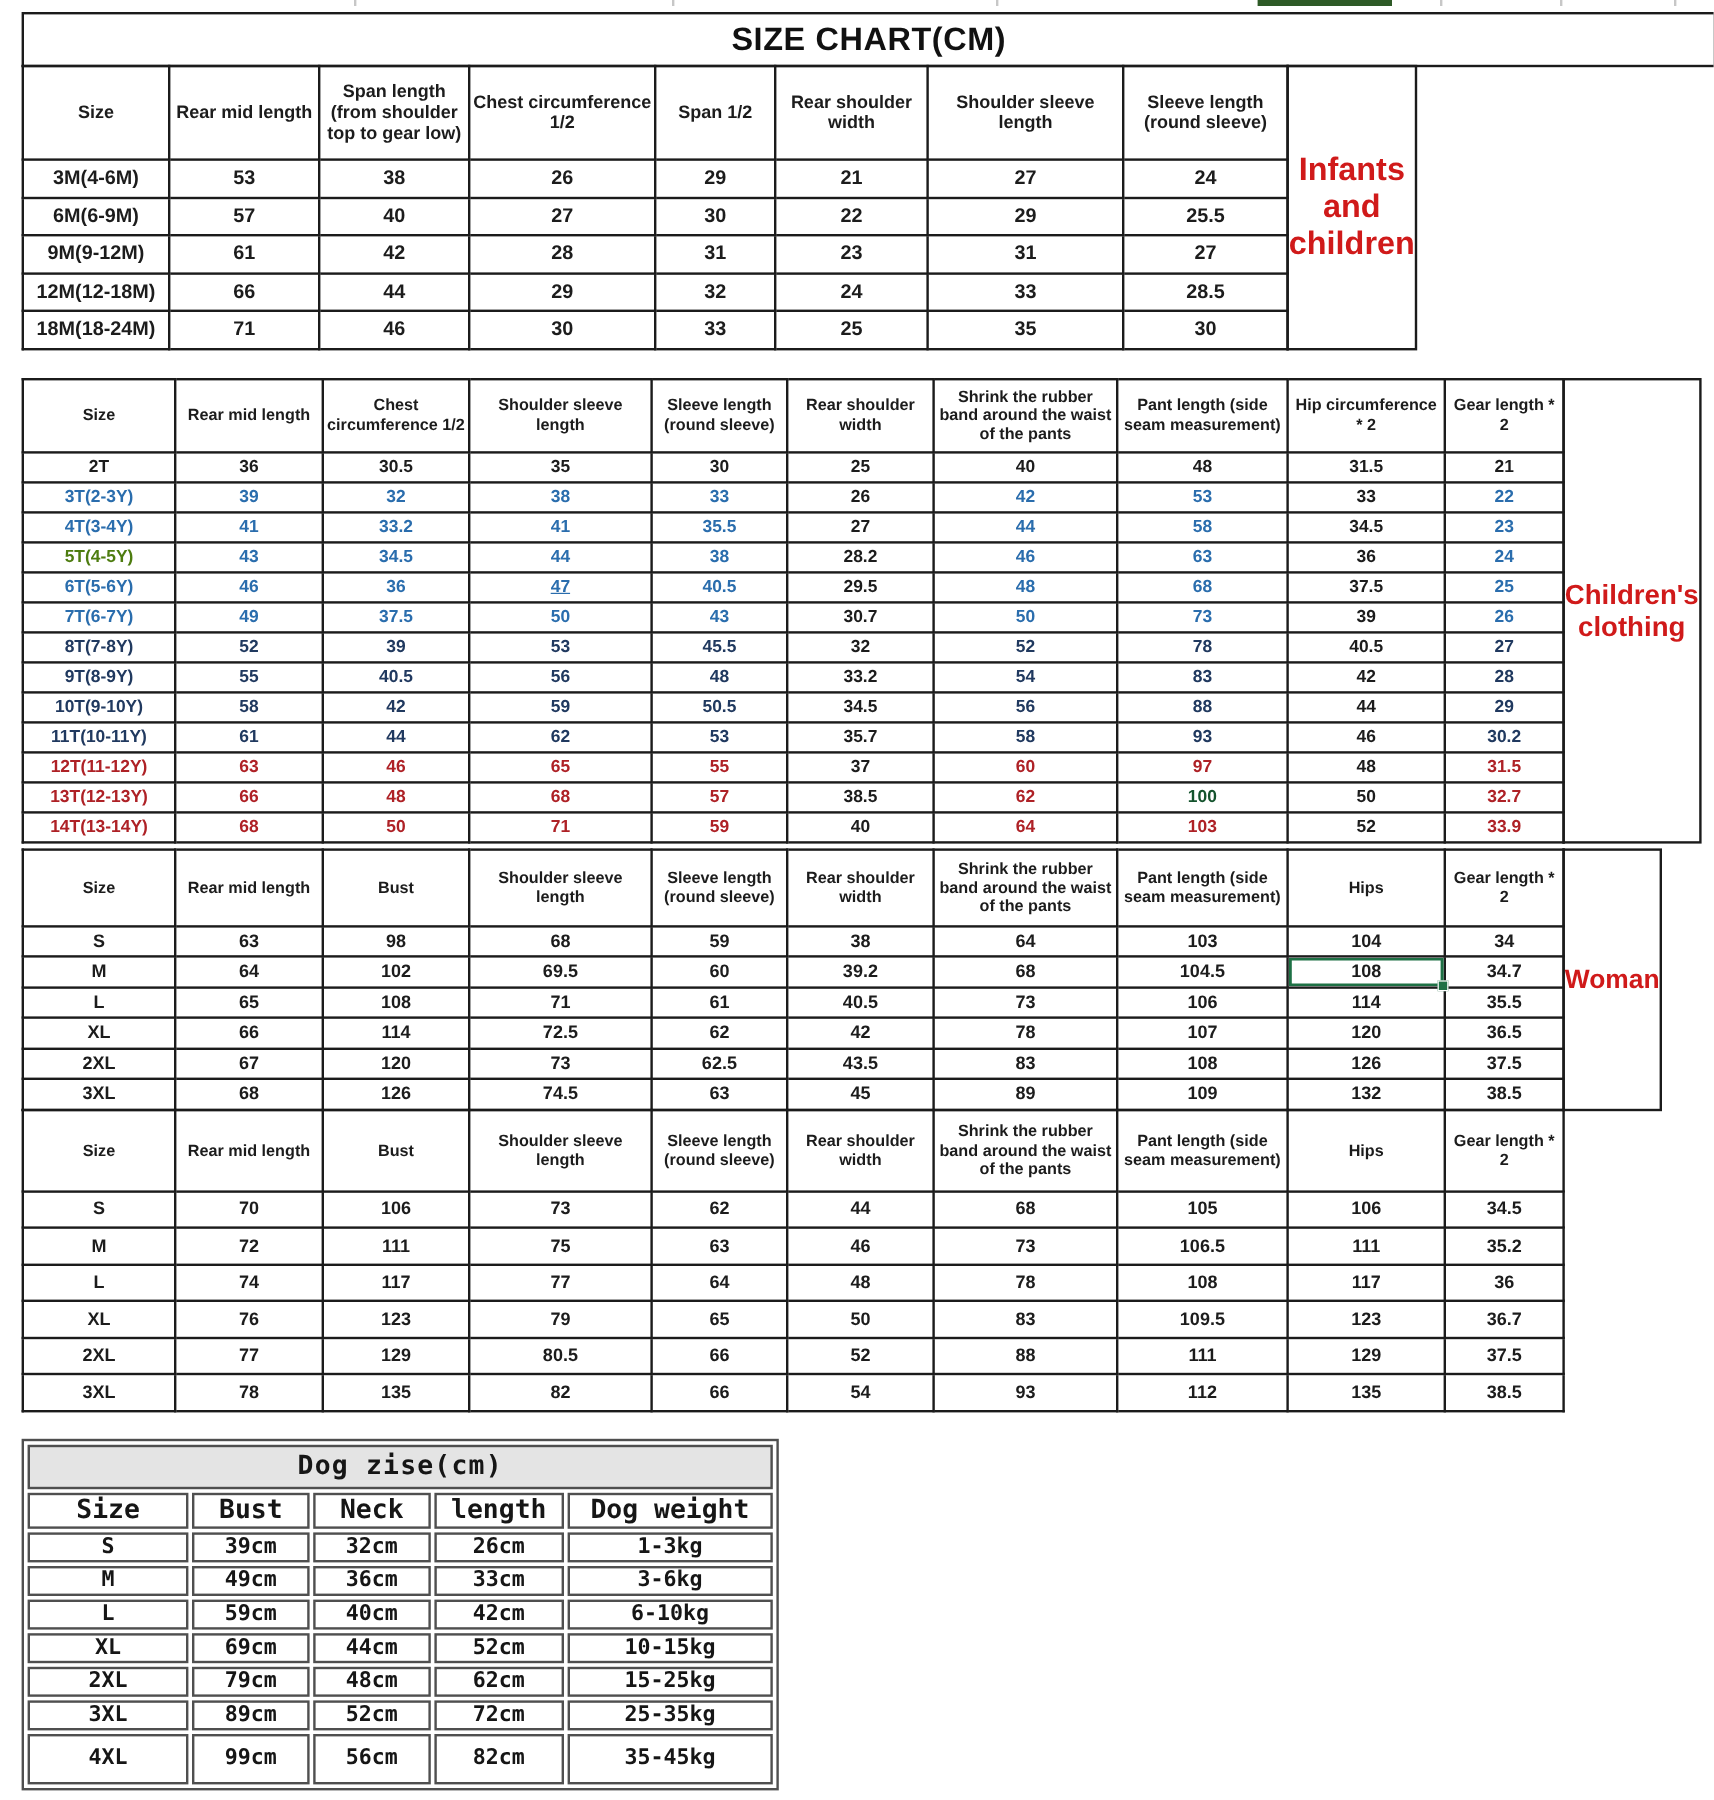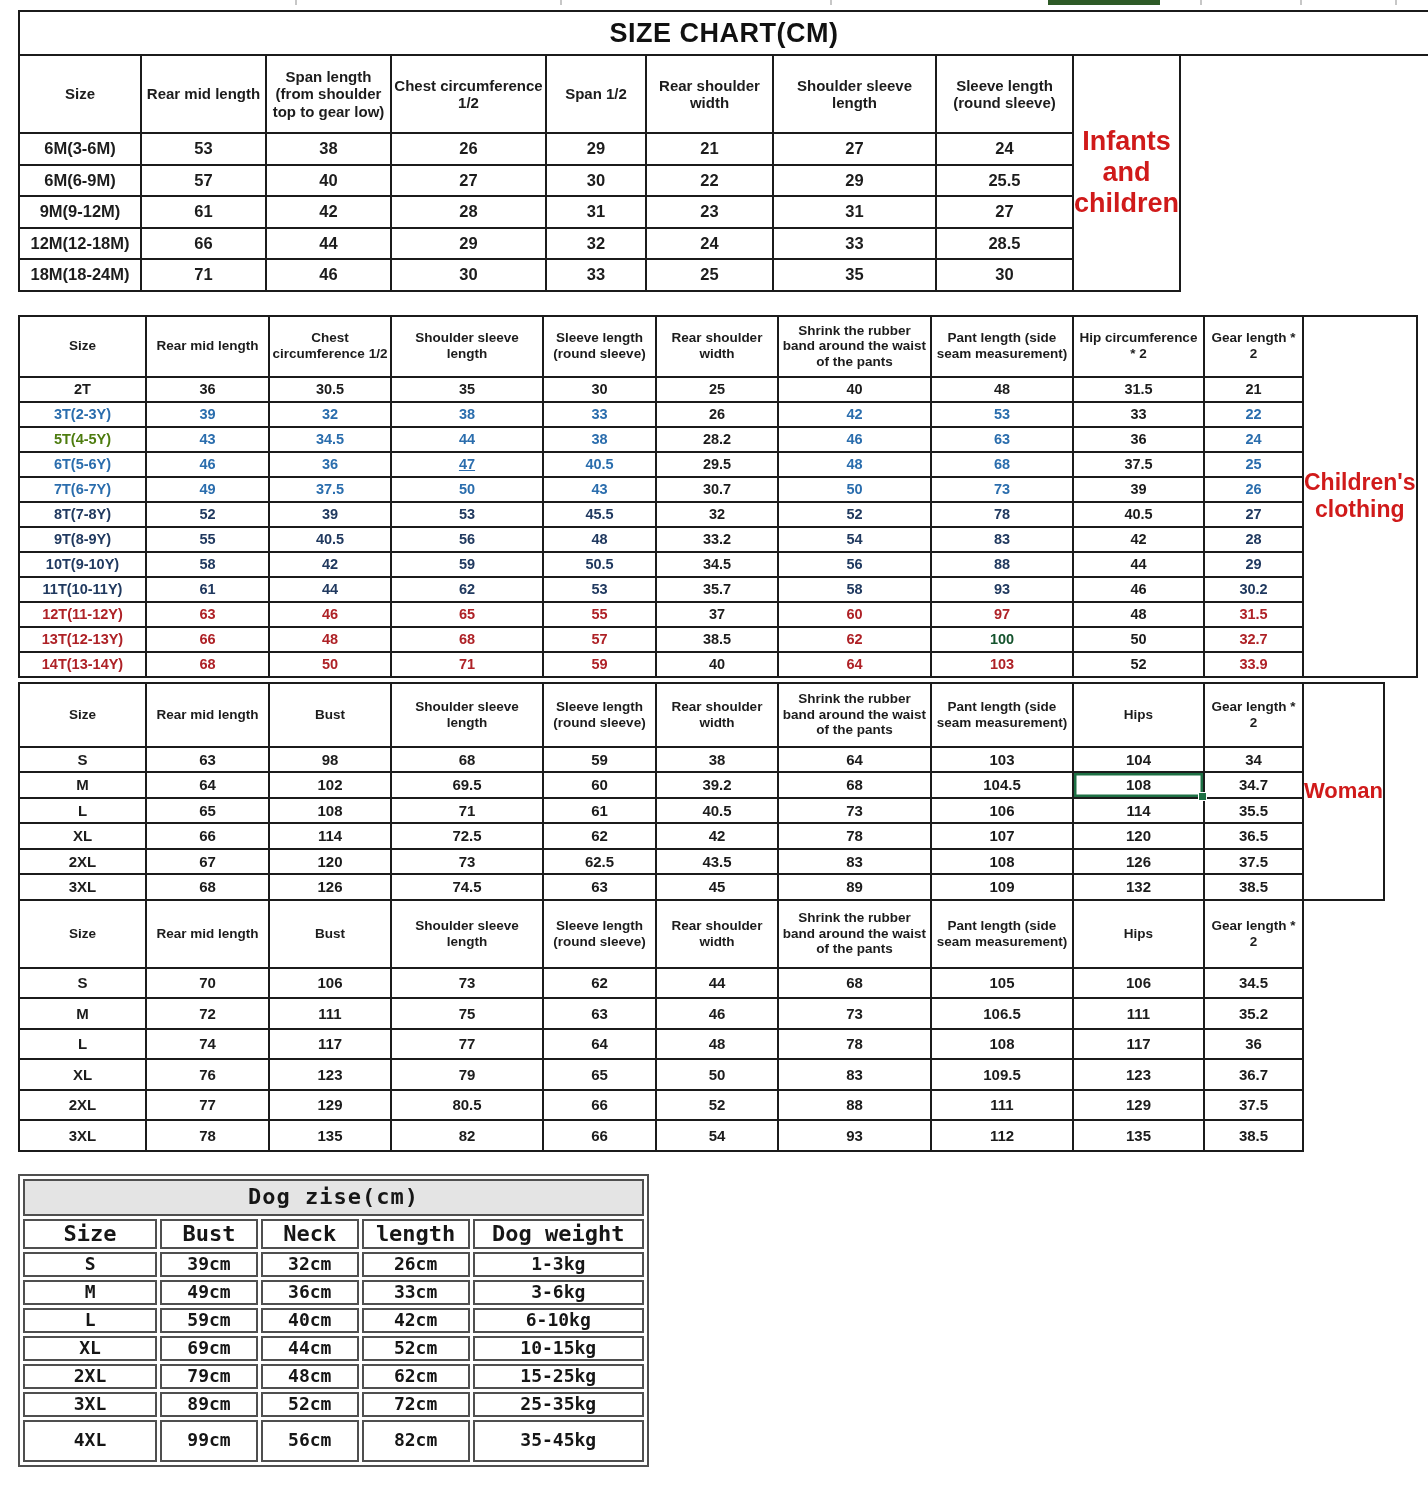--- a/index.html
+++ b/index.html
@@ -102,21 +102,21 @@
             <th>Span length (from shoulder top to gear low)</th>
             <th>Chest circumference 1/2</th>
             <th>Span 1/2</th>
             <th>Rear shoulder width</th>
             <th>Shoulder sleeve length</th>
             <th>Sleeve length (round sleeve)</th>
           </tr>
         </thead>
       <tbody>
           <tr>
-            <td>6M(3-6M)</td>
+            <td>3M(4-6M)</td>
             <td>53</td>
             <td>38</td>
             <td>26</td>
             <td>29</td>
             <td>21</td>
             <td>27</td>
             <td>24</td>
           </tr>
           <tr>
             <td>6M(6-9M)</td>
@@ -208,20 +208,32 @@
             <td style="color: rgb(42, 109, 173);">3T(2-3Y)</td>
             <td style="color: rgb(42, 109, 173);">39</td>
             <td style="color: rgb(42, 109, 173);">32</td>
             <td style="color: rgb(42, 109, 173);">38</td>
             <td style="color: rgb(42, 109, 173);">33</td>
             <td>26</td>
             <td style="color: rgb(42, 109, 173);">42</td>
             <td style="color: rgb(42, 109, 173);">53</td>
             <td>33</td>
             <td style="color: rgb(42, 109, 173);">22</td>
+          </tr>
+          <tr>
+            <td style="color: rgb(42, 109, 173);">4T(3-4Y)</td>
+            <td style="color: rgb(42, 109, 173);">41</td>
+            <td style="color: rgb(42, 109, 173);">33.2</td>
+            <td style="color: rgb(42, 109, 173);">41</td>
+            <td style="color: rgb(42, 109, 173);">35.5</td>
+            <td>27</td>
+            <td style="color: rgb(42, 109, 173);">44</td>
+            <td style="color: rgb(42, 109, 173);">58</td>
+            <td>34.5</td>
+            <td style="color: rgb(42, 109, 173);">23</td>
           </tr>
           <tr>
             <td style="color: #4d7c0f;">5T(4-5Y)</td>
             <td style="color: rgb(42, 109, 173);">43</td>
             <td style="color: rgb(42, 109, 173);">34.5</td>
             <td style="color: rgb(42, 109, 173);">44</td>
             <td style="color: rgb(42, 109, 173);">38</td>
             <td>28.2</td>
             <td style="color: rgb(42, 109, 173);">46</td>
             <td style="color: rgb(42, 109, 173);">63</td>

